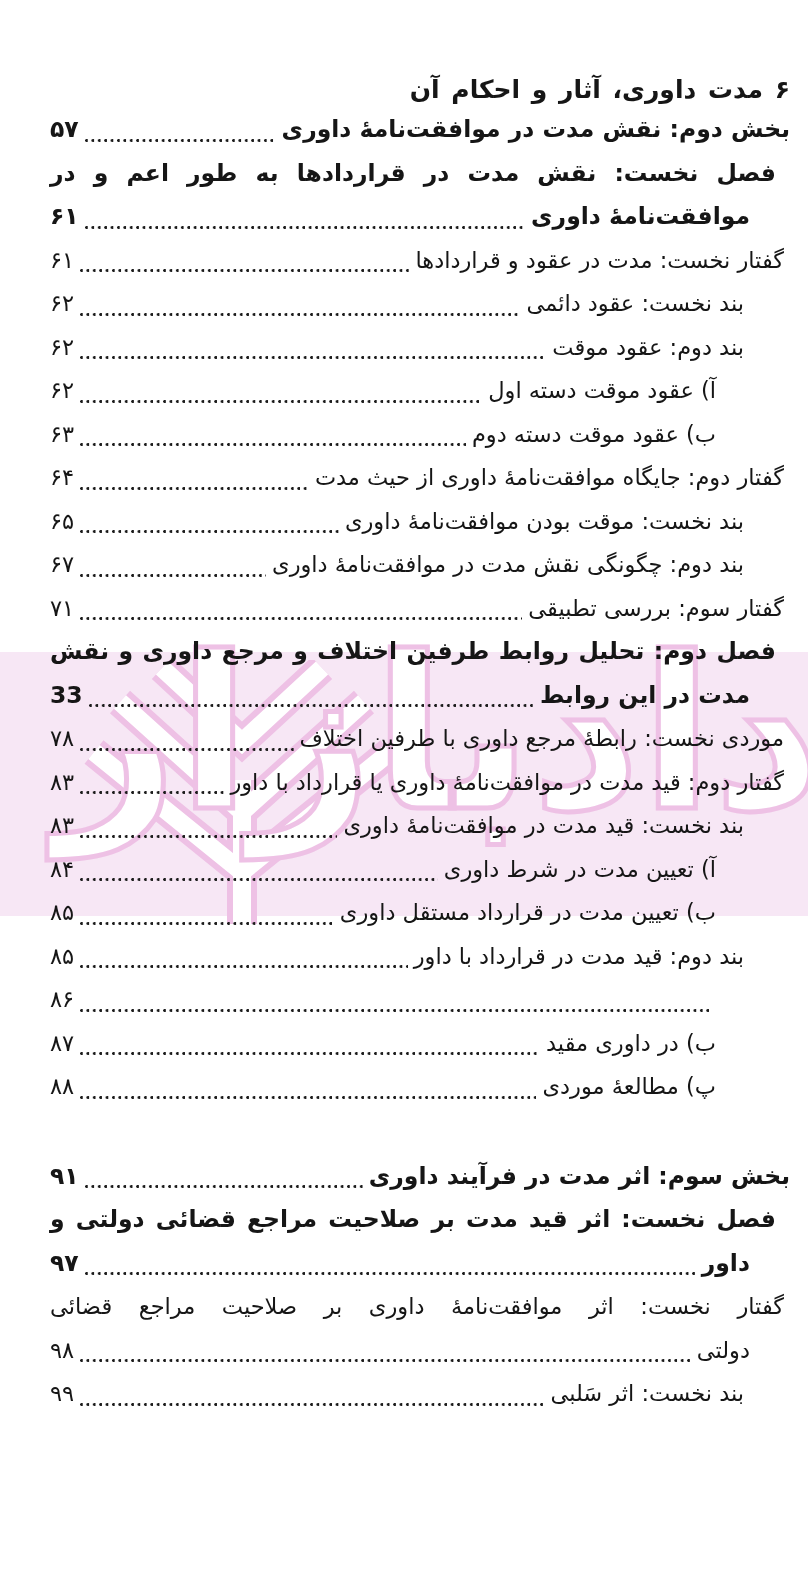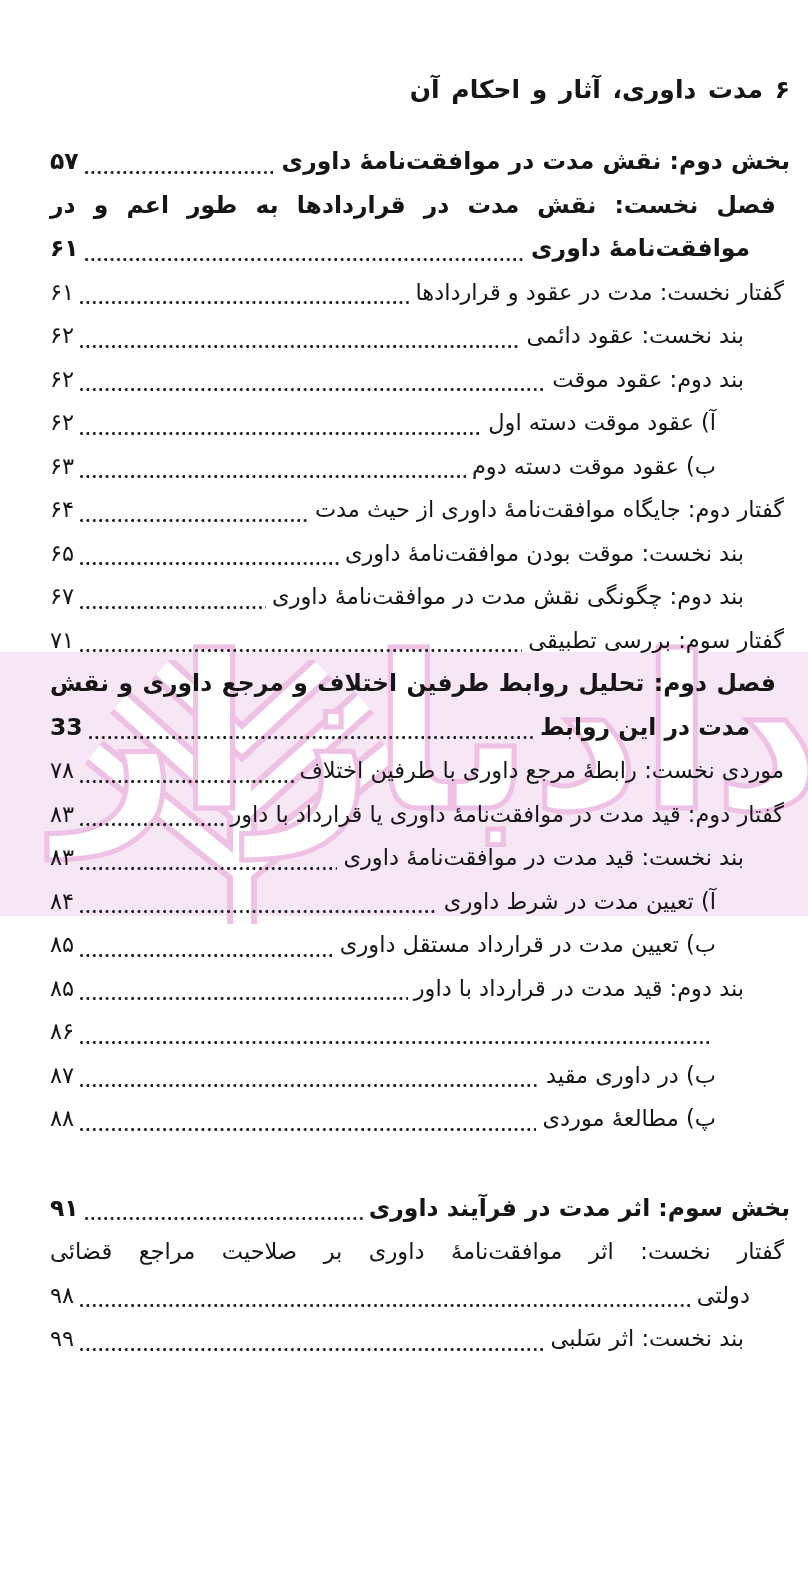--- a/index.html
+++ b/index.html
@@ -12,21 +12,21 @@
   .wm-word {
     position:absolute; top:618px; right:-14px; z-index:2;
     font-size:212px; font-weight:bold; line-height:1.1; letter-spacing:4px;
     color:#ffffff; -webkit-text-stroke:5px #eec1e5; white-space:nowrap;
   }
   .wm-logo { position:absolute; left:42px; top:660px; z-index:2; }
   
   .content { position:absolute; inset:0; z-index:3; padding:72px 18px 0 50px; direction:rtl; }
   .running-header {
     text-align:right; font-weight:bold; font-size:25px; line-height:36px;
-    margin-bottom:32px; word-spacing:3px;
+    word-spacing:3px;
   }
   .toc { font-size:22.5px; }
   .entry { margin:0; }
   .entry.gap { margin-top:46px; }
   .line { line-height:43.5px; }
   .line.row { display:flex; align-items:baseline; }
   .line.just { text-align:justify; text-align-last:justify; }
   .bold { font-weight:bold; font-size:23.5px; }
   .t { white-space:nowrap; }
   .dots {
@@ -218,20 +218,28 @@
           </div>
         </div>
         <div class="entry gap">
           <div class="line lv-bakhsh bold row">
             <span class="t">بخش سوم: اثر مدت در فرآیند داوری</span>
             <span class="dots"></span>
             <span class="num">۹۱</span>
           </div>
         </div>
         <div class="entry">
+          <div class="line lv-fasl bold just">فصل نخست: اثر قید مدت بر صلاحیت مراجع قضائی دولتی و</div>
+          <div class="line lv-fasl bold cont row">
+            <span class="t">داور</span>
+            <span class="dots"></span>
+            <span class="num">۹۷</span>
+          </div>
+        </div>
+        <div class="entry">
           <div class="line lv-goftar just">گفتار نخست: اثر موافقت‌نامهٔ داوری بر صلاحیت مراجع قضائی</div>
           <div class="line lv-goftar cont row">
             <span class="t">دولتی</span>
             <span class="dots"></span>
             <span class="num">۹۸</span>
           </div>
         </div>
         <div class="entry">
           <div class="line lv-band row">
             <span class="t">بند نخست: اثر سَلبی</span>

